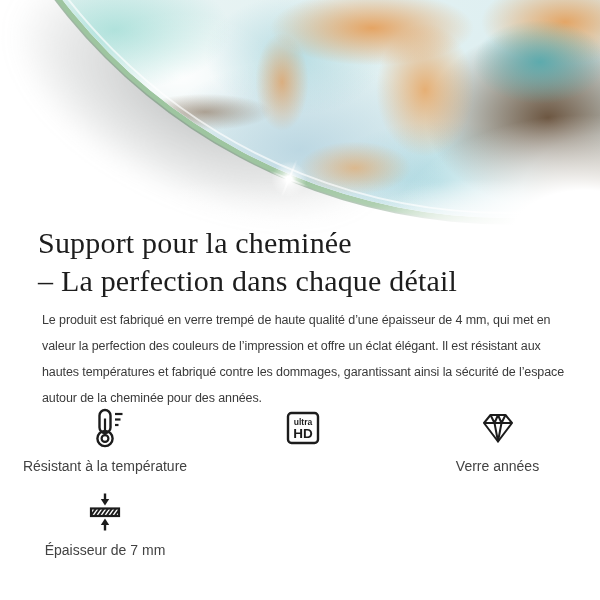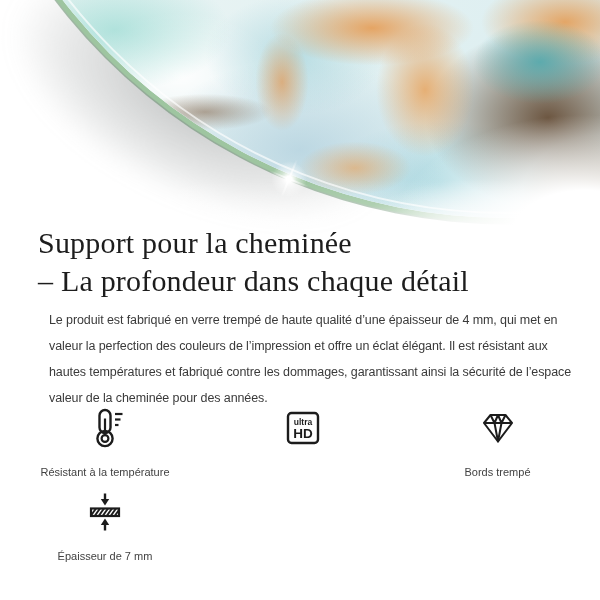--- a/index.html
+++ b/index.html
@@ -69,59 +69,59 @@
   .sparkle::before { transform: rotate(22deg); }
   .sparkle::after  { transform: rotate(112deg); }
 
   
   .title-block {
     position:absolute; left:38px; top:224px; z-index:2;
     font-family:"Liberation Serif", serif; font-weight:400;
     font-size:30px; line-height:38px; color:#1d1d1d; letter-spacing:0.2px;
   }
   .desc-block {
-    position:absolute; left:49px; top:307px; z-index:2;
+    position:absolute; left:42px; top:307px; z-index:2;
     font-size:12.5px; line-height:26px; color:#3a3a3a; letter-spacing:-0.1px;
   }
   .desc-line { white-space:nowrap; }
 
   
   .features {
     position:absolute; left:0; top:402px; width:600px; z-index:2;
     display:grid; grid-template-columns:210px 185px 205px; grid-auto-rows:84px;
   }
-  .feature { display:flex; flex-direction:column; align-items:center;gap:8px; }
+  .feature { display:flex; flex-direction:column; align-items:center; }
   .f-icon { height:52px; display:flex; align-items:center; justify-content:center; }
-  .f-label { margin-top:4px; font-size:11px; color:#424242; }
+  .f-label { margin-top:4px; font-size:14px; color:#424242; }
   svg { display:block; }
 </style>
 </head>
 <body>
 
 <div class="page">
 
   <div class="photo">
     <div class="disc-shadow"></div>
     <div class="disc">
       <div class="art"></div>
     </div>
     <div class="fade"></div>
     <div class="sparkle"></div>
   </div>
 
   <div class="title-block">
     <div>Support pour la cheminée</div>
-    <div>– La profondeur dans chaque détail</div>
+    <div>– La perfection dans chaque détail</div>
   </div>
 
   <div class="desc-block">
     <div class="desc-line">Le produit est fabriqué en verre trempé de haute qualité d’une épaisseur de 4 mm, qui met en</div>
     <div class="desc-line">valeur la perfection des couleurs de l’impression et offre un éclat élégant. Il est résistant aux</div>
     <div class="desc-line">hautes températures et fabriqué contre les dommages, garantissant ainsi la sécurité de l’espace</div>
-    <div class="desc-line">valeur de la cheminée pour des années.</div>
+    <div class="desc-line">autour de la cheminée pour des années.</div>
   </div>
 
   <div class="features">
 
     <div class="feature">
       <div class="f-icon">
         <svg width="46" height="46" viewBox="0 0 46 46" fill="none" stroke="#1c1c1c" stroke-width="2.4">
           <rect x="17.5" y="5" width="11" height="23" rx="5.5"></rect>
           <circle cx="23" cy="33.5" r="7.6"></circle>
           <circle cx="23" cy="33.5" r="3.4" stroke-width="2.2"></circle>
@@ -147,21 +147,21 @@
 
     <div class="feature">
       <div class="f-icon">
         <svg width="44" height="44" viewBox="0 0 44 44" fill="none" stroke="#1c1c1c" stroke-width="2">
           <path d="M8 17 L14.5 9 L29.5 9 L36 17 L22 35.5 Z" stroke-linejoin="round"></path>
           <path d="M8 17 H36"></path>
           <path d="M14.5 9 L18.5 17 L22 9 L25.5 17 L29.5 9" stroke-linejoin="round"></path>
           <path d="M18.5 17 L22 35.5 L25.5 17" stroke-linejoin="round"></path>
         </svg>
       </div>
-      <div class="f-label">Bords trempé</div>
+      <div class="f-label">Verre années</div>
     </div>
 
 
     <div class="feature">
       <div class="f-icon">
         <svg width="42" height="42" viewBox="0 0 42 42">
           <defs>
             <clipPath id="barclip">
                 <rect x="7" y="17.5" width="28" height="7.5"></rect>
               </clipPath>

